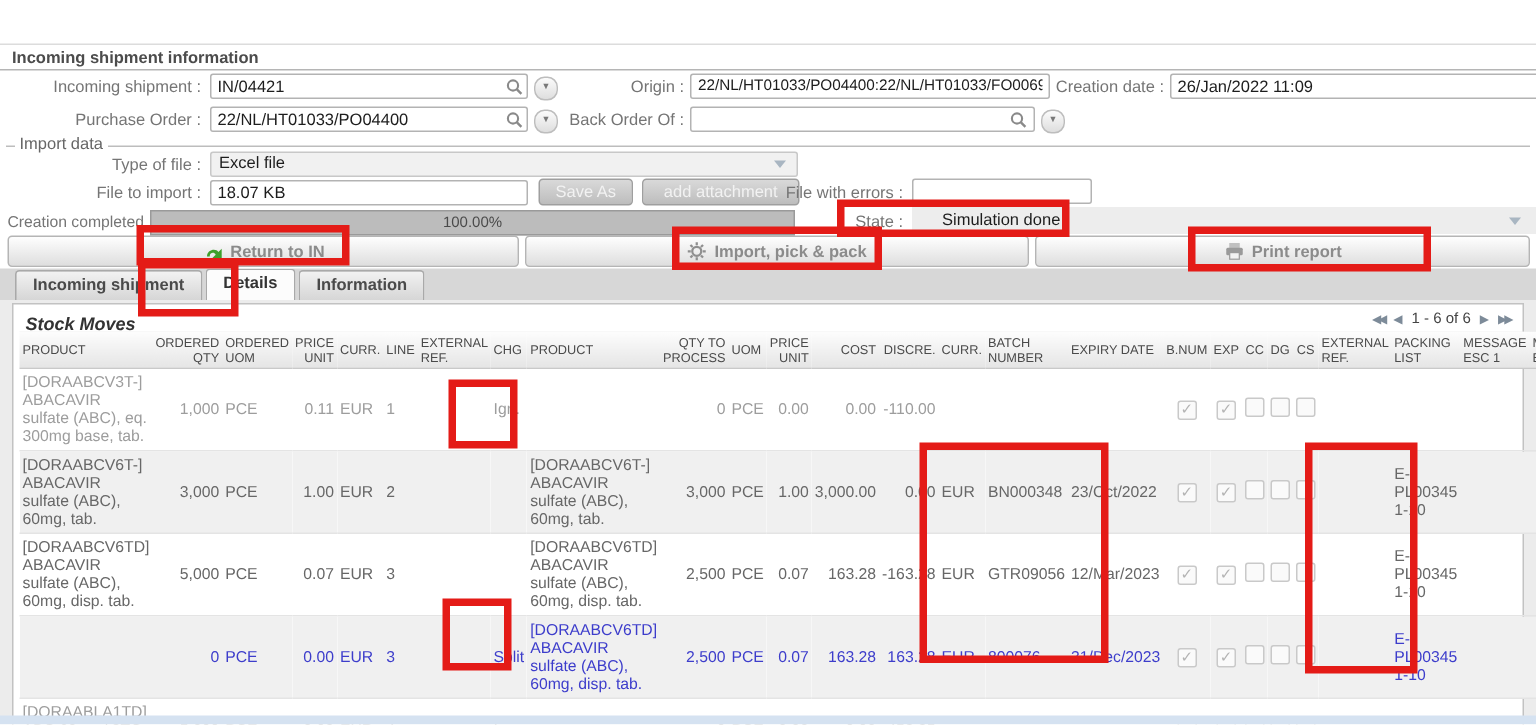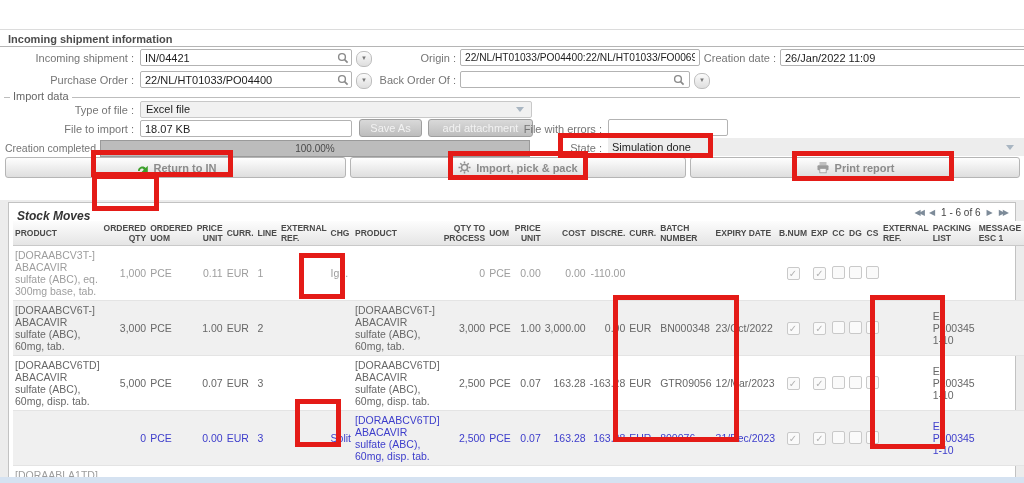--- a/index.html
+++ b/index.html
@@ -27,40 +27,40 @@
           background:#f1f1f1;color:#1d1d1d;padding:1px 18px 0 5px;}
   .chev{position:absolute;width:0;height:0;border-left:4px solid transparent;border-right:4px solid transparent;
         border-top:5px solid #a9b6c2;}
   .btn-small{position:absolute;height:18px;box-sizing:border-box;border:1px solid #9f9f9f;border-radius:3px;
              background:linear-gradient(#d9d9d9,#bdbdbd);color:#f2f2f2;font-weight:normal;font-size:11px;
              display:flex;align-items:center;justify-content:center;}
   .progress{position:absolute;left:100px;top:140px;width:428px;height:15px;border:1px solid #9a9a9a;
             background:#bcbcbc;}
   .progress span{display:block;text-align:center;font-size:10px;color:#4a4a4a;line-height:15px;}
   .state{position:absolute;left:608px;top:138px;width:416px;height:18px;background:#ededed;color:#1d1d1d;
-         line-height:18px;padding-left:4px;box-sizing:border-box;}
+         line-height:18px;padding-left:20px;box-sizing:border-box;}
   .btn-big{position:absolute;height:21px;box-sizing:border-box;border:1px solid #b5b5b5;border-radius:3px;
            background:linear-gradient(#fefefe,#dedede);color:#8b8b8b;font-weight:bold;font-size:11px;
            display:flex;align-items:center;justify-content:center;gap:5px;}
   
   .tabstrip{position:absolute;left:0;top:179px;width:1024px;height:21px;background:#d7d7d7;
             display:flex;align-items:flex-end;padding-left:10px;box-sizing:border-box;gap:2px;}
   .tab{height:20px;box-sizing:border-box;border:1px solid #a9a9a9;border-bottom:none;border-radius:3px 3px 0 0;
        background:linear-gradient(#f2f2f2,#d6d6d6);color:#4a4a4a;font-weight:bold;padding:3px 11px 0;}
   .tab.active{background:#fcfcfc;height:21px;color:#333;}
   .contentbg{position:absolute;left:0;top:200px;width:1024px;height:283px;background:#ececec;}
   .panel{position:absolute;left:8px;top:202px;width:1008px;height:288px;background:#fff;
          border:1px solid #c2c2c2;box-sizing:border-box;}
   .smtitle{position:absolute;left:8px;top:6px;font-weight:bold;font-size:12px;color:#333;font-style:italic;}
   .pager{position:absolute;right:8px;top:4px;color:#7d8b99;font-size:8px;display:flex;gap:6px;align-items:center;}
   .pager .txt{font-size:10px;color:#444;letter-spacing:0;}
   
   #smtable{position:absolute;left:4px;top:18px;border-collapse:collapse;table-layout:fixed;font-size:10.5px;}
   #smtable th{font-size:8.5px;color:#4a4a4a;background:linear-gradient(#fdfdfd,#e5e5e5);
-              border-bottom:1px solid #c9c9c9;padding:2px;line-height:10px;font-weight:bold;vertical-align:middle;}
+              border-bottom:1px solid #c9c9c9;padding:2px;line-height:10px;font-weight:normal;vertical-align:middle;}
   #smtable td{padding:3px 2px;line-height:12px;vertical-align:middle;border-bottom:1px solid #e4e4e4;
               overflow:hidden;word-wrap:break-word;}
   tr.zebra{background:#f0f0f0;}
   tr.muted td{color:#9d9d9d;}
   tr.normal td{color:#676767;}
   tr.split td{color:#3d3dcb;}
   .al-l{text-align:left}.al-r{text-align:right}.al-c{text-align:center}
   .cb{display:inline-block;width:13px;height:13px;box-sizing:border-box;border:1px solid #c9c9c9;
       background:#fafafa;border-radius:2px;line-height:11px;text-align:center;font-size:10px;color:#b3b3b3;}
   .hscroll{position:absolute;left:0;top:477px;width:1024px;height:6px;background:#d5e2f1;}
@@ -157,20 +157,25 @@
   </div>
   <div class="btn-big" style="left:690px;top:157px;width:330px">
     <svg width="14" height="13" viewBox="0 0 14 13">
       <rect x="3.5" y="1" width="7" height="3.6" fill="#c0c0c0"></rect>
       <rect x="1.5" y="4.2" width="11" height="5" rx="1" fill="#9a9a9a"></rect>
       <rect x="3.8" y="7.4" width="6.4" height="4.4" fill="#f2f2f2" stroke="#9a9a9a" stroke-width="0.8"></rect>
     </svg>
     <span>Print report</span>
   </div>
 
+  <div class="tabstrip">
+    <div class="tab">Incoming shipment</div>
+    <div class="tab active">Details</div>
+    <div class="tab">Information</div>
+  </div>
   <div class="contentbg"></div>
 
   <div class="panel">
     <div class="smtitle">Stock Moves</div>
     <div class="pager">
       <span style="letter-spacing:-2px">◀◀</span>
       <span>◀</span>
       <span class="txt">1 - 6 of 6</span>
       <span>▶</span>
       <span style="letter-spacing:-2px">▶▶</span>

